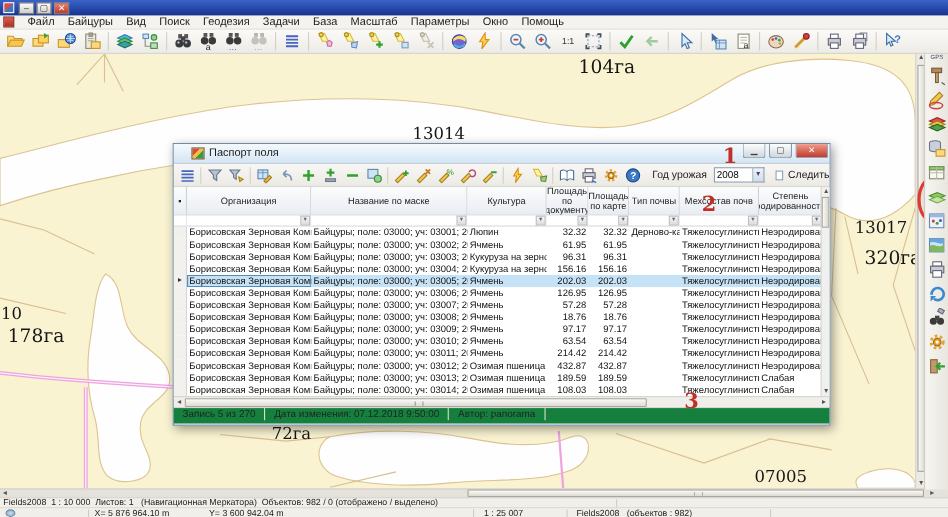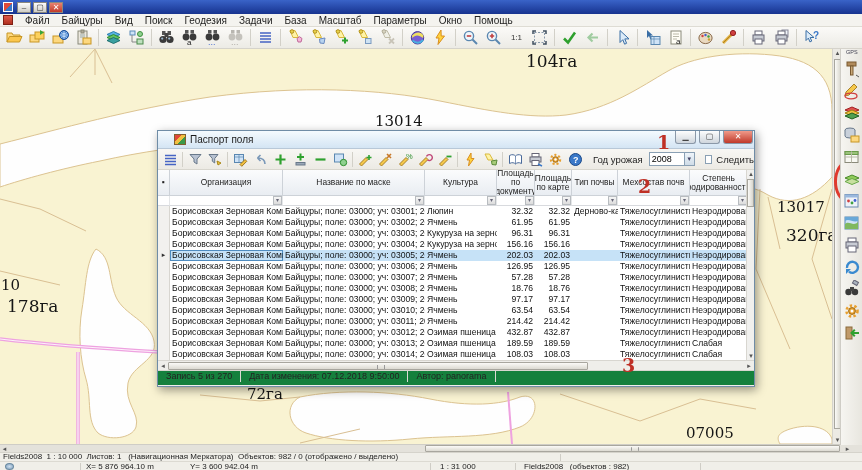--- a/index.html
+++ b/index.html
@@ -491,21 +491,21 @@
   <div class="status1">
     <span class="sp" style="left:3px;width:555px">Fields2008  1 : 10 000  Листов: 1   (Навигационная Меркатора)  Объектов: 982 / 0 (отображено / выделено)</span>
     <span class="sdiv" style="left:560px"></span>
   </div>
   <div class="status2">
     <span class="sicon"></span>
     <span class="sdiv" style="left:80px"></span>
     <span class="sp" style="left:86px">X= 5 876 964.10 m</span>
     <span class="sp" style="left:190px">Y= 3 600 942.04 m</span>
     <span class="sdiv" style="left:430px"></span>
-    <span class="sp" style="left:440px">1 : 31 000</span>
+    <span class="sp" style="left:440px">1 : 25 007</span>
     <span class="sdiv" style="left:515px"></span>
     <span class="sp" style="left:524px">Fields2008   (объектов : 982)</span>
     <span class="sdiv" style="left:700px"></span>
   </div>
 
   <div class="dialog">
     <div class="dlg-title">
       <span class="dlg-icon"></span>
       <span class="titletext">Паспорт поля</span>
       <span class="wbtns" style="align-self:flex-start">

